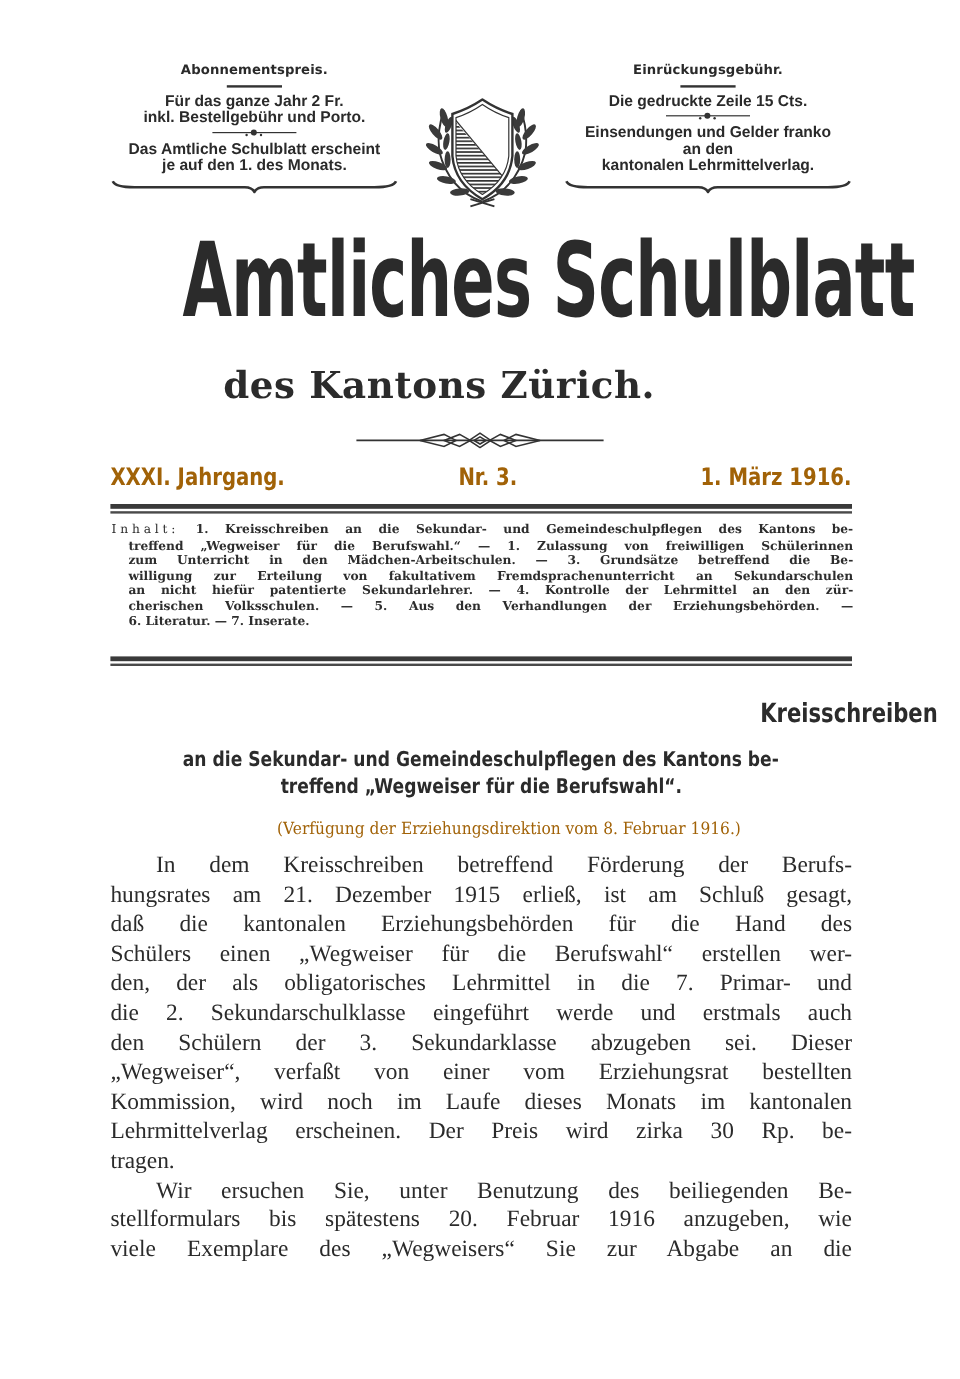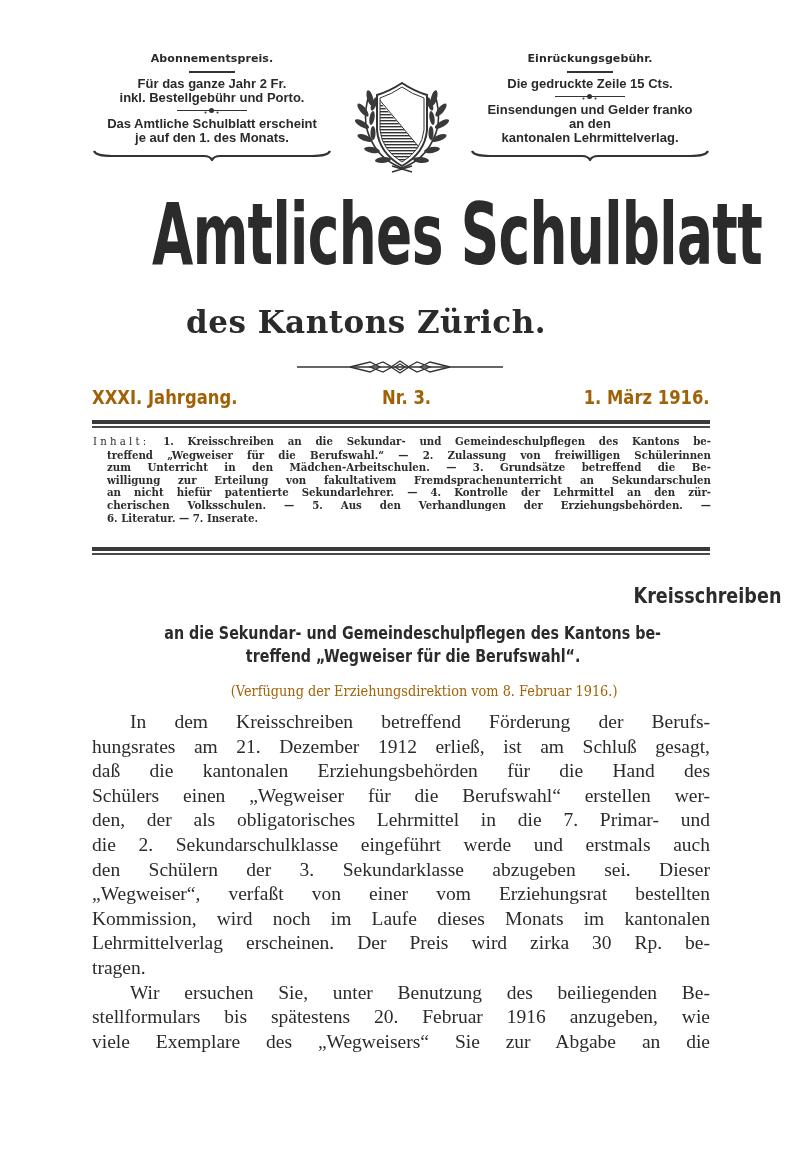--- a/index.html
+++ b/index.html
@@ -82,21 +82,21 @@
     .contents .label { letter-spacing: 3.2px; font-weight: normal; }
 
     
     .art-title {
       position: absolute; left: 0; width: 800px; top: 582px; text-align: right;
       font-family: "DejaVu Sans", "Liberation Sans", sans-serif; font-weight: bold;
       font-size: 22px; line-height: 28px; color: #2b2b2b;
     }
     .art-title span { display: inline-block; transform: scaleX(0.8); }
     .art-sub {
-      position: absolute; left: 104px; width: 618px; top: 622px; text-align: center;
+      position: absolute; left: 92px; width: 618px; top: 622px; text-align: center;
       font-family: "DejaVu Sans", "Liberation Sans", sans-serif; font-weight: bold;
       font-size: 17px; line-height: 23px; color: #2b2b2b;
     }
     .art-sub span { display: block; white-space: nowrap; }
     .art-sub span i { font-style: normal; display: inline-block; transform: scaleX(0.84); transform-origin: center; }
     .art-note {
       position: absolute; left: 0; width: 800px; top: 681px; text-align: center;
       font-family: "DejaVu Serif", "Liberation Serif", serif;
       font-size: 14px; line-height: 20px; color: #a16207; padding-left: 24px;
     }
@@ -215,21 +215,21 @@
   <div class="double-rule rule-top">
     <div class="thick"></div>
       <div class="thin"></div>
   </div>
 
   <div class="contents">
     <span class="cline">
       <span class="label">Inhalt:</span>
       <span>1. Kreisschreiben an die Sekundar- und Gemeindeschulpflegen des Kantons be-</span>
     </span>
-    <span class="cline indent">treffend „Wegweiser für die Berufswahl.“ — 2. Zulassung von freiwilligen Schülerinnen</span>
+    <span class="cline indent">treffend „Wegweiser für die Berufswahl.“ — 1. Zulassung von freiwilligen Schülerinnen</span>
     <span class="cline indent">zum Unterricht in den Mädchen-Arbeitschulen. — 3. Grundsätze betreffend die Be-</span>
     <span class="cline indent">willigung zur Erteilung von fakultativem Fremdsprachenunterricht an Sekundarschulen</span>
     <span class="cline indent">an nicht hiefür patentierte Sekundarlehrer. — 4. Kontrolle der Lehrmittel an den zür-</span>
     <span class="cline indent">cherischen Volksschulen. — 5. Aus den Verhandlungen der Erziehungsbehörden. —</span>
     <span class="cline indent last">6. Literatur. — 7. Inserate.</span>
   </div>
 
   <div class="double-rule rule-bottom">
     <div class="thick"></div>
       <div class="thin"></div>
@@ -241,21 +241,21 @@
   <div class="art-sub">
     <span><i>an die Sekundar- und Gemeindeschulpflegen des Kantons be-</i></span>
     <span><i>treffend „Wegweiser für die Berufswahl“.</i></span>
   </div>
   <div class="art-note">
     <span>(Verfügung der Erziehungsdirektion vom 8. Februar 1916.)</span>
   </div>
 
   <div class="body-text">
     <span class="bl first">In dem Kreisschreiben betreffend Förderung der Berufs-</span>
-    <span class="bl">hungsrates am 21. Dezember 1912 erließ, ist am Schluß gesagt,</span>
+    <span class="bl">hungsrates am 21. Dezember 1915 erließ, ist am Schluß gesagt,</span>
     <span class="bl">daß die kantonalen Erziehungsbehörden für die Hand des</span>
     <span class="bl">Schülers einen „Wegweiser für die Berufswahl“ erstellen wer-</span>
     <span class="bl">den, der als obligatorisches Lehrmittel in die 7. Primar- und</span>
     <span class="bl">die 2. Sekundarschulklasse eingeführt werde und erstmals auch</span>
     <span class="bl">den Schülern der 3. Sekundarklasse abzugeben sei. Dieser</span>
     <span class="bl">„Wegweiser“, verfaßt von einer vom Erziehungsrat bestellten</span>
     <span class="bl">Kommission, wird noch im Laufe dieses Monats im kantonalen</span>
     <span class="bl">Lehrmittelverlag erscheinen. Der Preis wird zirka 30 Rp. be-</span>
     <span class="bl end">tragen.</span>
     <span class="bl first">Wir ersuchen Sie, unter Benutzung des beiliegenden Be-</span>

